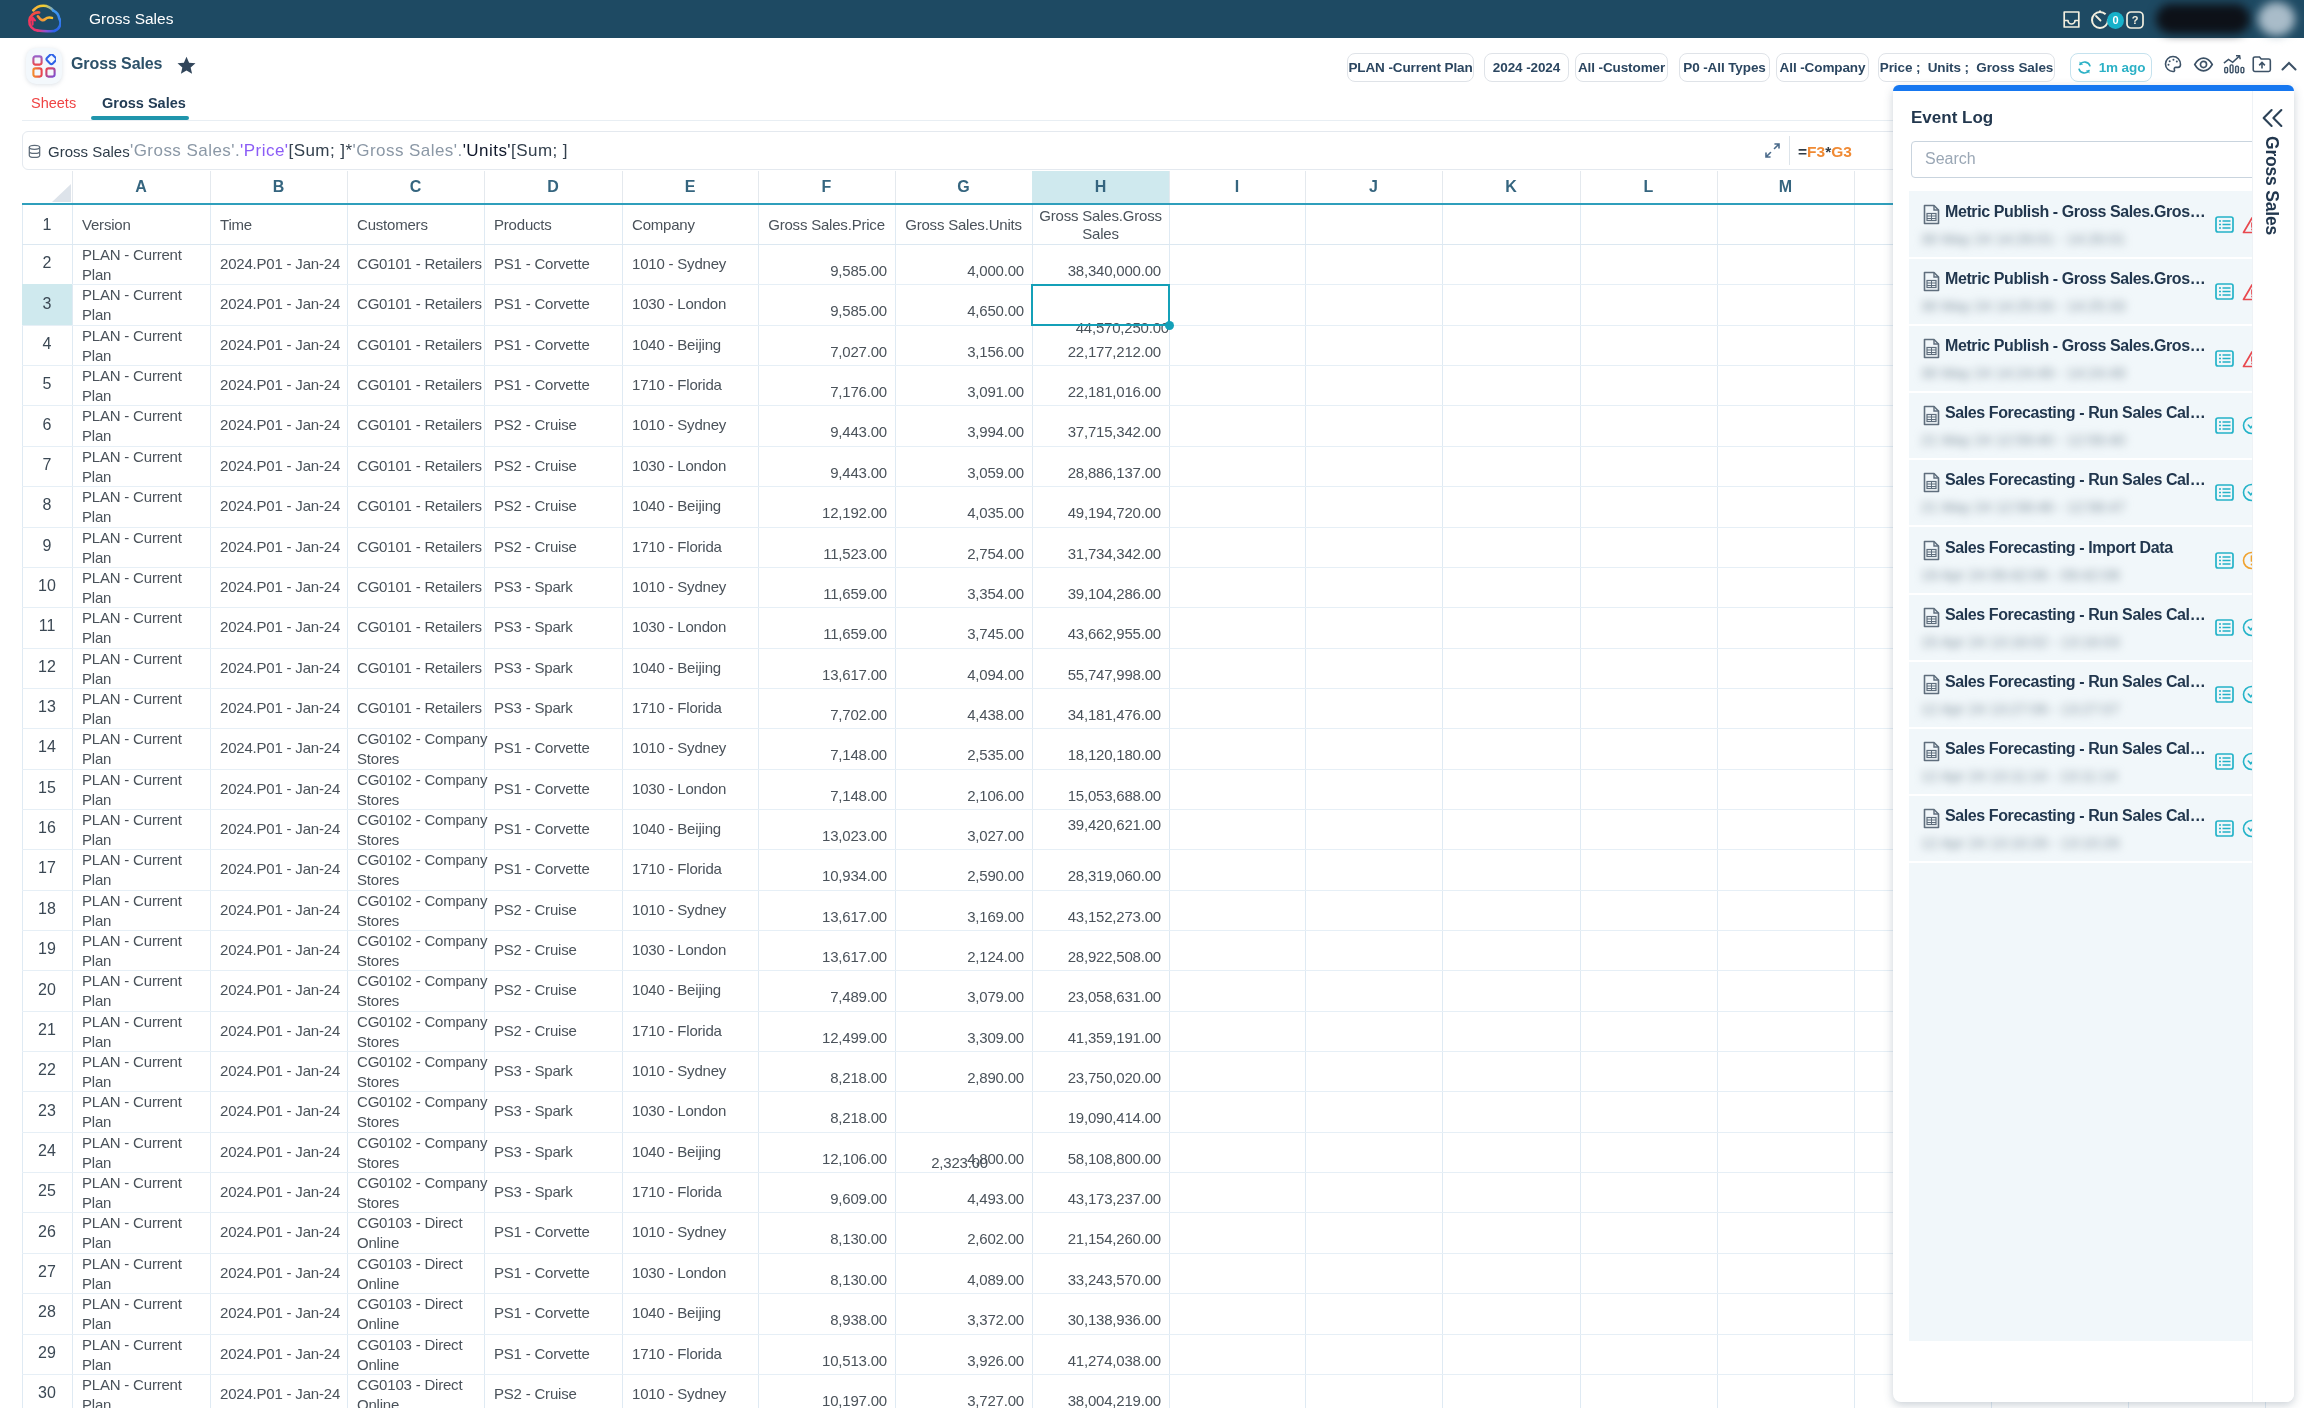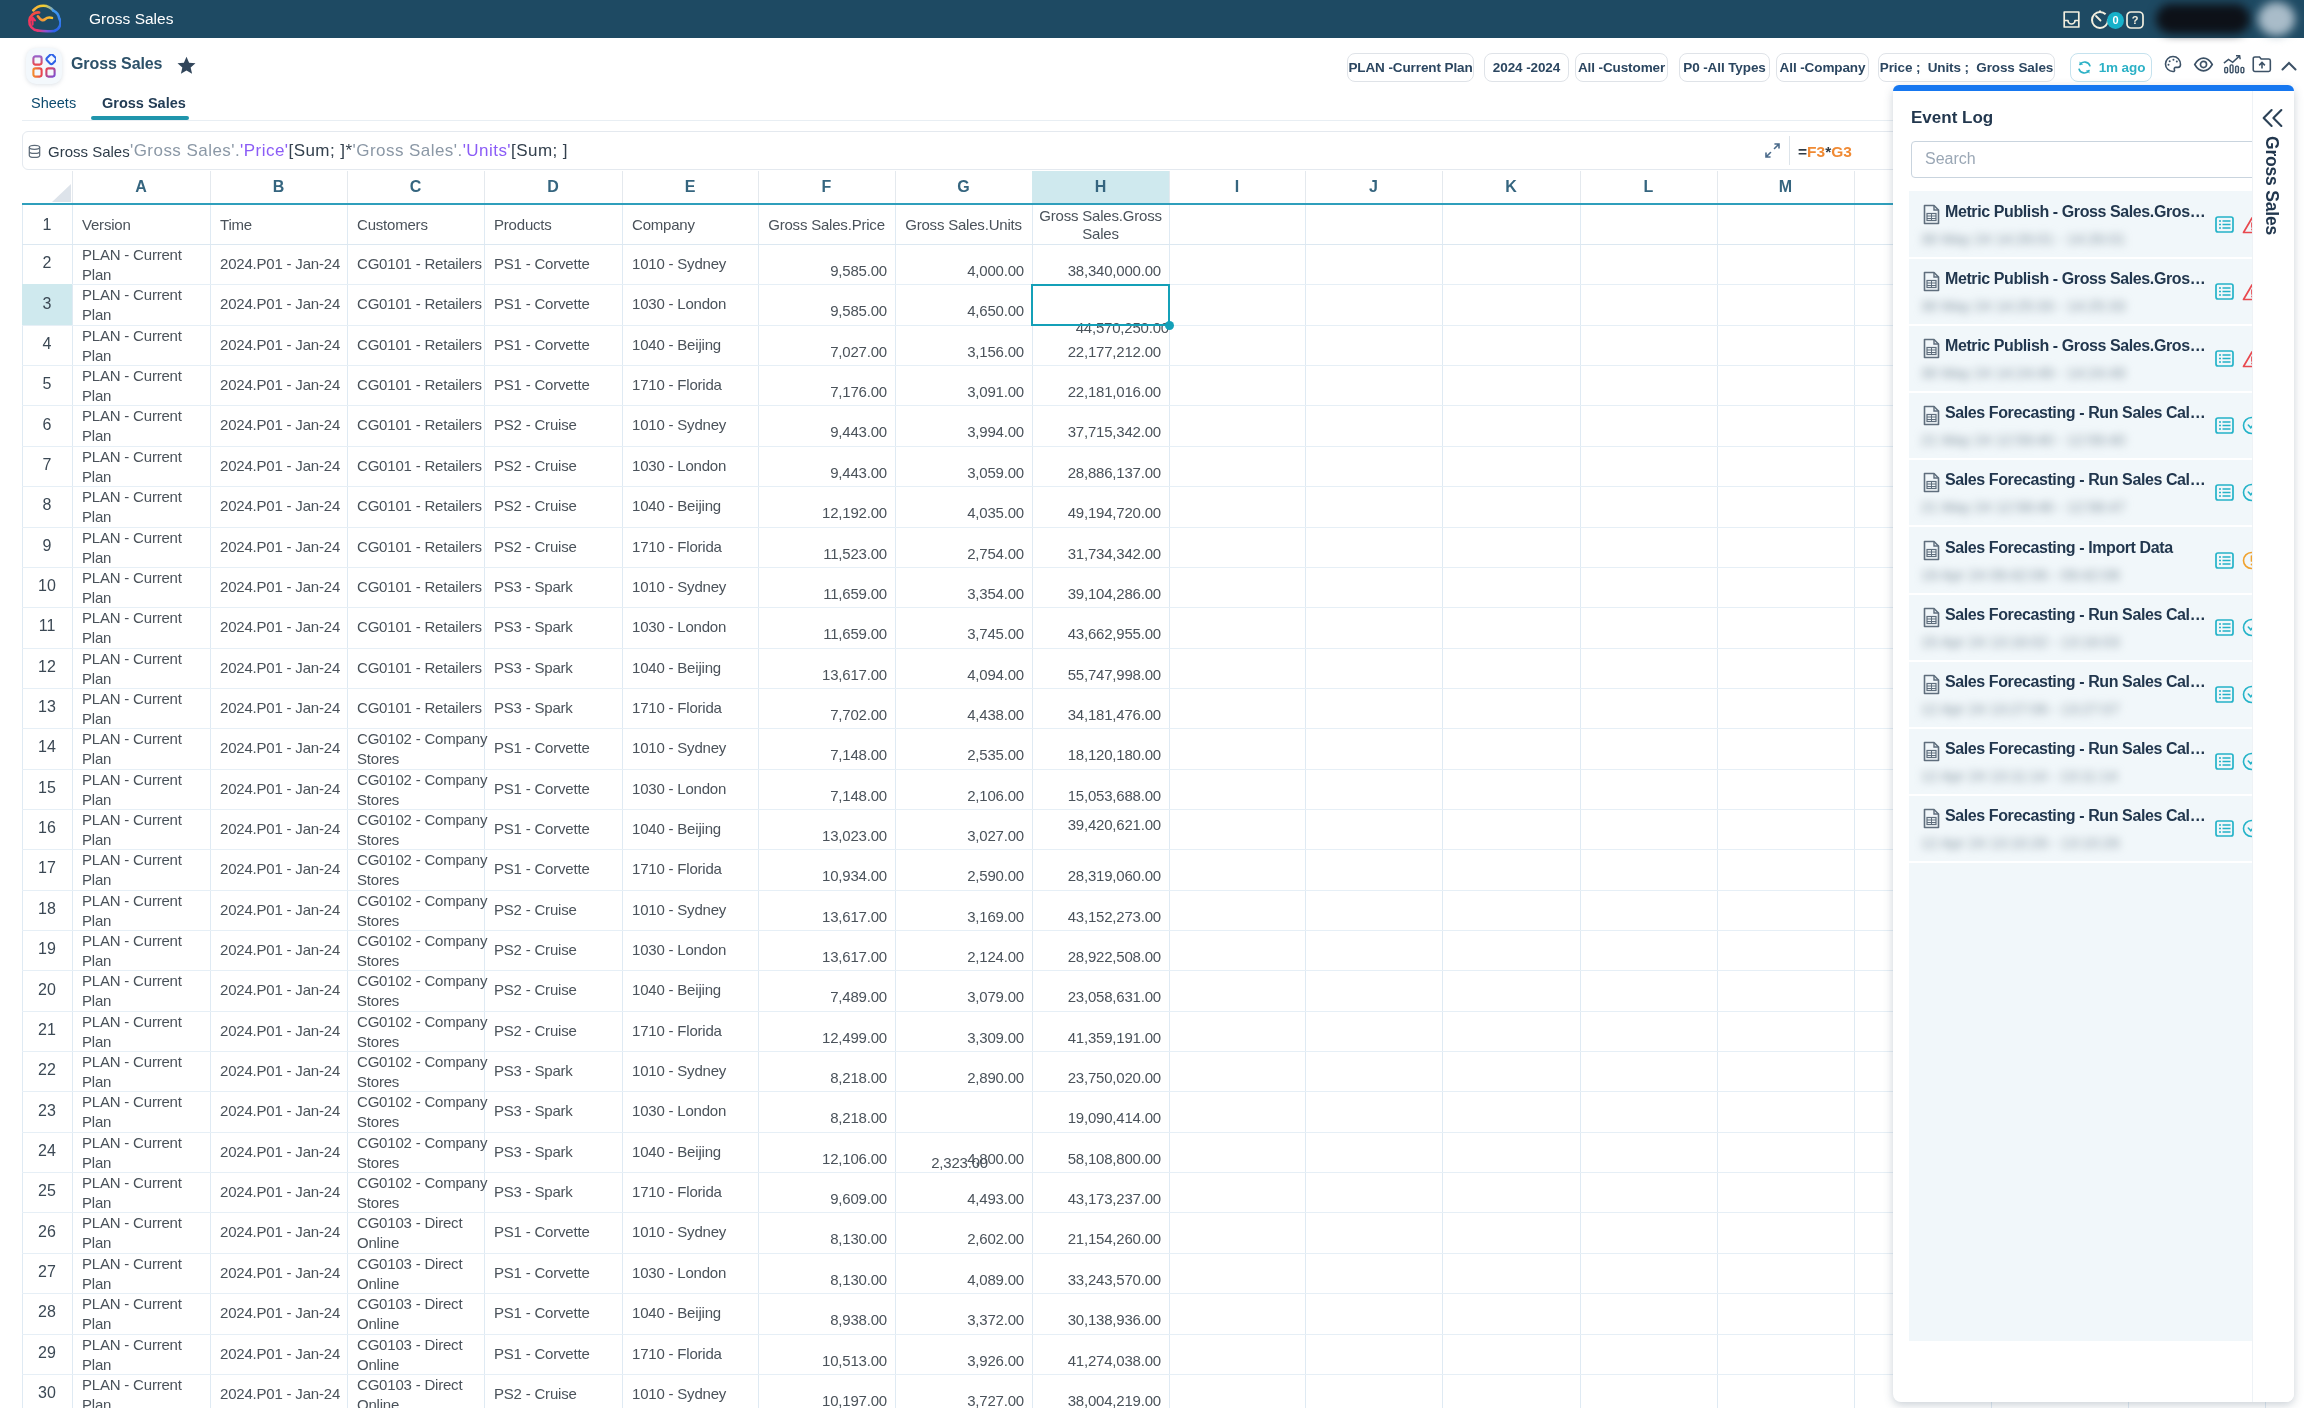--- a/index.html
+++ b/index.html
@@ -129,30 +129,30 @@
  <rect x="22.5" y="16" width="3.4" height="6.5" rx="1.5" fill="none" stroke="#3c5166" stroke-width="1.7"></rect>
 </svg>
 <svg class="abs" style="left:2252px;top:55px;" width="20" height="18" viewBox="0 0 24 21">
  <path d="M1.5 4 a2 2 0 0 1 2-2 h5.5 l2 2.5 h9 a2 2 0 0 1 2 2 v11 a2 2 0 0 1 -2 2 h-16.5 a2 2 0 0 1 -2-2 z" fill="none" stroke="#3c5166" stroke-width="1.9"></path>
  <path d="M12 16 v-7 m-3.4 3.2 l3.4-3.5 3.4 3.5" fill="none" stroke="#3c5166" stroke-width="1.9"></path>
 </svg>
 <svg class="abs" style="left:2281px;top:61px;" width="16" height="10" viewBox="0 0 16 10">
  <path d="M1.5 8.5 l6.5 -6.5 6.5 6.5" fill="none" stroke="#3c5166" stroke-width="2" stroke-linecap="round"></path>
 </svg>
 <div class="abs" style="left:22px;top:120px;width:2260px;height:1px;background:#e8eef3;"></div>
-<div class="abs" style="left:31px;top:95px;font-size:14.5px;color:#0c4a6e;">Sheets</div>
+<div class="abs" style="left:31px;top:95px;font-size:14.5px;color:#ef4444;">Sheets</div>
 <div class="abs" style="left:102px;top:95px;font-size:14.5px;font-weight:bold;color:#223c55;">Gross Sales</div>
 <div class="abs" style="left:91px;top:116px;width:98px;height:4px;background:#2095ac;border-radius:2px;"></div>
 <div class="abs" style="left:22px;top:131px;width:2260px;height:39px;border:1px solid #e4e9ef;border-radius:6px;background:#fff;"></div>
 <svg class="abs" style="left:28px;top:144px;" width="13" height="15" viewBox="0 0 16 17">
  <ellipse cx="8" cy="3.4" rx="6.4" ry="2.4" fill="none" stroke="#5d6b79" stroke-width="1.5"></ellipse>
  <path d="M1.6 3.4 v10 c0 1.3 2.9 2.4 6.4 2.4 s6.4-1.1 6.4-2.4 v-10 M1.6 8.4 c0 1.3 2.9 2.4 6.4 2.4 s6.4-1.1 6.4-2.4" fill="none" stroke="#5d6b79" stroke-width="1.5"></path>
 </svg>
 <div class="abs" style="left:48px;top:143px;font-size:15px;color:#2e3c49;">Gross Sales</div>
-<div class="abs" style="left:130px;top:141px;font-size:17px;letter-spacing:0.45px;color:#33404d;"><span style="color:#8b98a6">'Gross Sales'.</span><span style="color:#8b5cf6">'Price'</span>[Sum; ]*<span style="color:#8b98a6">'Gross Sales'.</span><span style="color:#8b5cf6">'Units'</span>[Sum; ]</div>
+<div class="abs" style="left:130px;top:141px;font-size:17px;letter-spacing:0.45px;color:#33404d;"><span style="color:#8b98a6">'Gross Sales'.</span><span style="color:#8b5cf6">'Price'</span>[Sum; ]*<span style="color:#8b98a6">'Gross Sales'.</span><span style="color:#0f172a">'Units'</span>[Sum; ]</div>
 <svg class="abs" style="left:1764px;top:142px;" width="17" height="17" viewBox="0 0 17 17">
  <path d="M10.5 6.5 L 15 2 m0 4 V2 h-4 M6.5 10.5 L 2 15 m0-4 v4 h4" fill="none" stroke="#4a6a8a" stroke-width="1.6" stroke-linecap="round"></path>
 </svg>
 <div class="abs" style="left:1789px;top:136px;width:1px;height:29px;background:#dde4ea;"></div>
 <div class="abs" style="left:1798px;top:143px;font-size:15.5px;font-weight:bold;color:#2f3b46;">=<span style="color:#f08a33;">F3</span>*<span style="color:#f08a33;">G3</span></div>
 <div class="abs" style="left:72px;top:171px;width:1px;height:32px;background:#e4e9ee;"></div>
 <div class="abs" style="left:210px;top:171px;width:1px;height:32px;background:#e4e9ee;"></div>
 <div class="abs" style="left:347px;top:171px;width:1px;height:32px;background:#e4e9ee;"></div>
 <div class="abs" style="left:484px;top:171px;width:1px;height:32px;background:#e4e9ee;"></div>
 <div class="abs" style="left:622px;top:171px;width:1px;height:32px;background:#e4e9ee;"></div>

